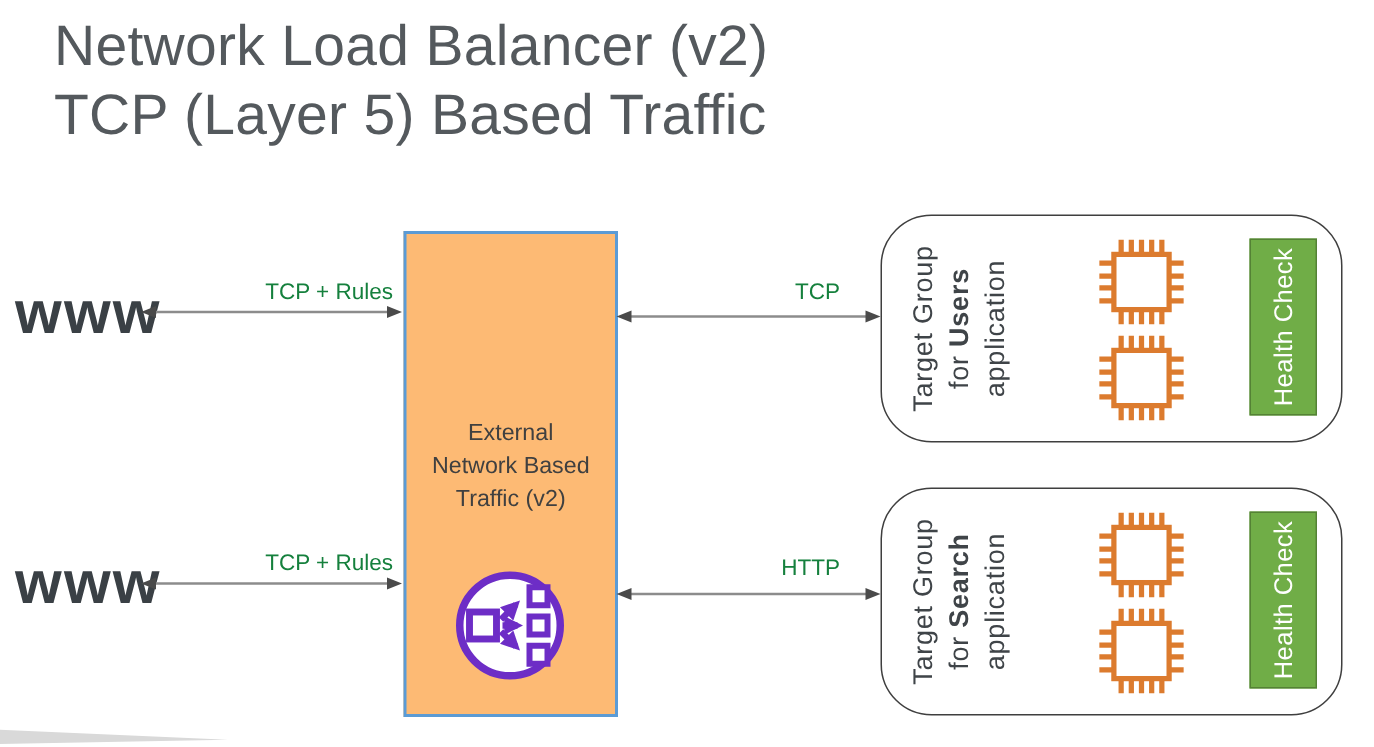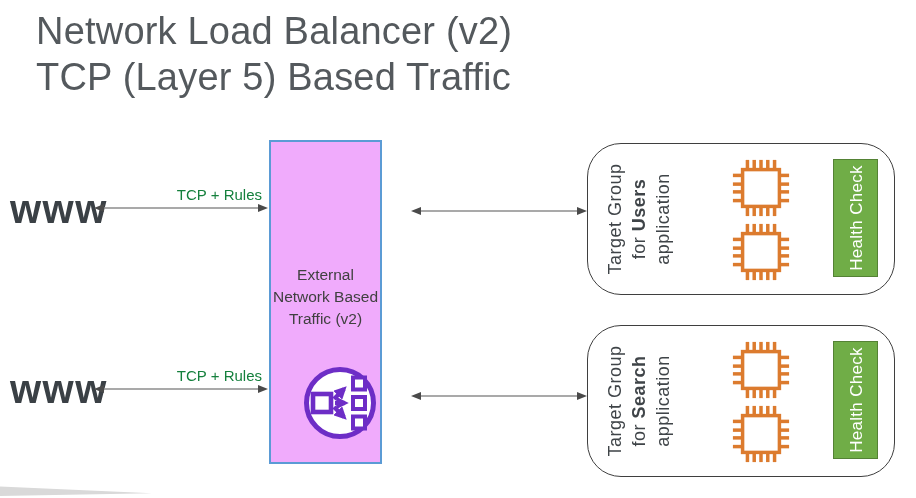--- a/index.html
+++ b/index.html
@@ -38,24 +38,24 @@
   .alabel {
     position: absolute;
     font-size: 15px;
     color: #15803d;
     text-align: right;
     white-space: nowrap;
   }
   .lb-box {
     position: absolute;
     left: 269px;
-    top: 140px;
-    width: 113px;
+    top: 154px;
+    width: 143px;
     height: 324px;
-    background: #f0abfc;
+    background: #fdba74;
     border: 2px solid #5B9BD5;
   }
   .lb-text {
     position: absolute;
     left: 0; right: 0;
     top: 122px;
     text-align: center;
     font-size: 15.5px;
     line-height: 22px;
     color: #404040;
@@ -185,26 +185,28 @@
       <rect x="53" y="34" width="12" height="12" fill="#ffffff" stroke="#6D2DC6" stroke-width="4"></rect>
       <rect x="53" y="53.5" width="12" height="12" fill="#ffffff" stroke="#6D2DC6" stroke-width="4"></rect>
     </svg>
   </div>
 
   <svg class="arrow" style="left:410px;top:203px;" width="178" height="16">
     <line x1="10" y1="8" x2="168" y2="8" stroke="#8c8c8c" stroke-width="1.6"></line>
     <polygon points="1,8 11,4 11,12" fill="#4a4a4a"></polygon>
     <polygon points="177,8 167,4 167,12" fill="#4a4a4a"></polygon>
   </svg>
+  <div class="alabel" style="left:400px;top:186px;width:160px;">TCP</div>
 
   <svg class="arrow" style="left:410px;top:388px;" width="178" height="16">
     <line x1="10" y1="8" x2="168" y2="8" stroke="#8c8c8c" stroke-width="1.6"></line>
     <polygon points="1,8 11,4 11,12" fill="#4a4a4a"></polygon>
     <polygon points="177,8 167,4 167,12" fill="#4a4a4a"></polygon>
   </svg>
+  <div class="alabel" style="left:400px;top:370px;width:160px;">HTTP</div>
 
   <div class="tg tg-1">
     <div class="tg-label-wrap">
       <div class="tg-label">
         <span class="line">Target Group</span>
         <span class="line"><span>for </span><b>Users</b></span>
         <span class="line">application</span>
       </div>
     </div>
     <svg class="chip chip-1" viewBox="0 0 64 64">

